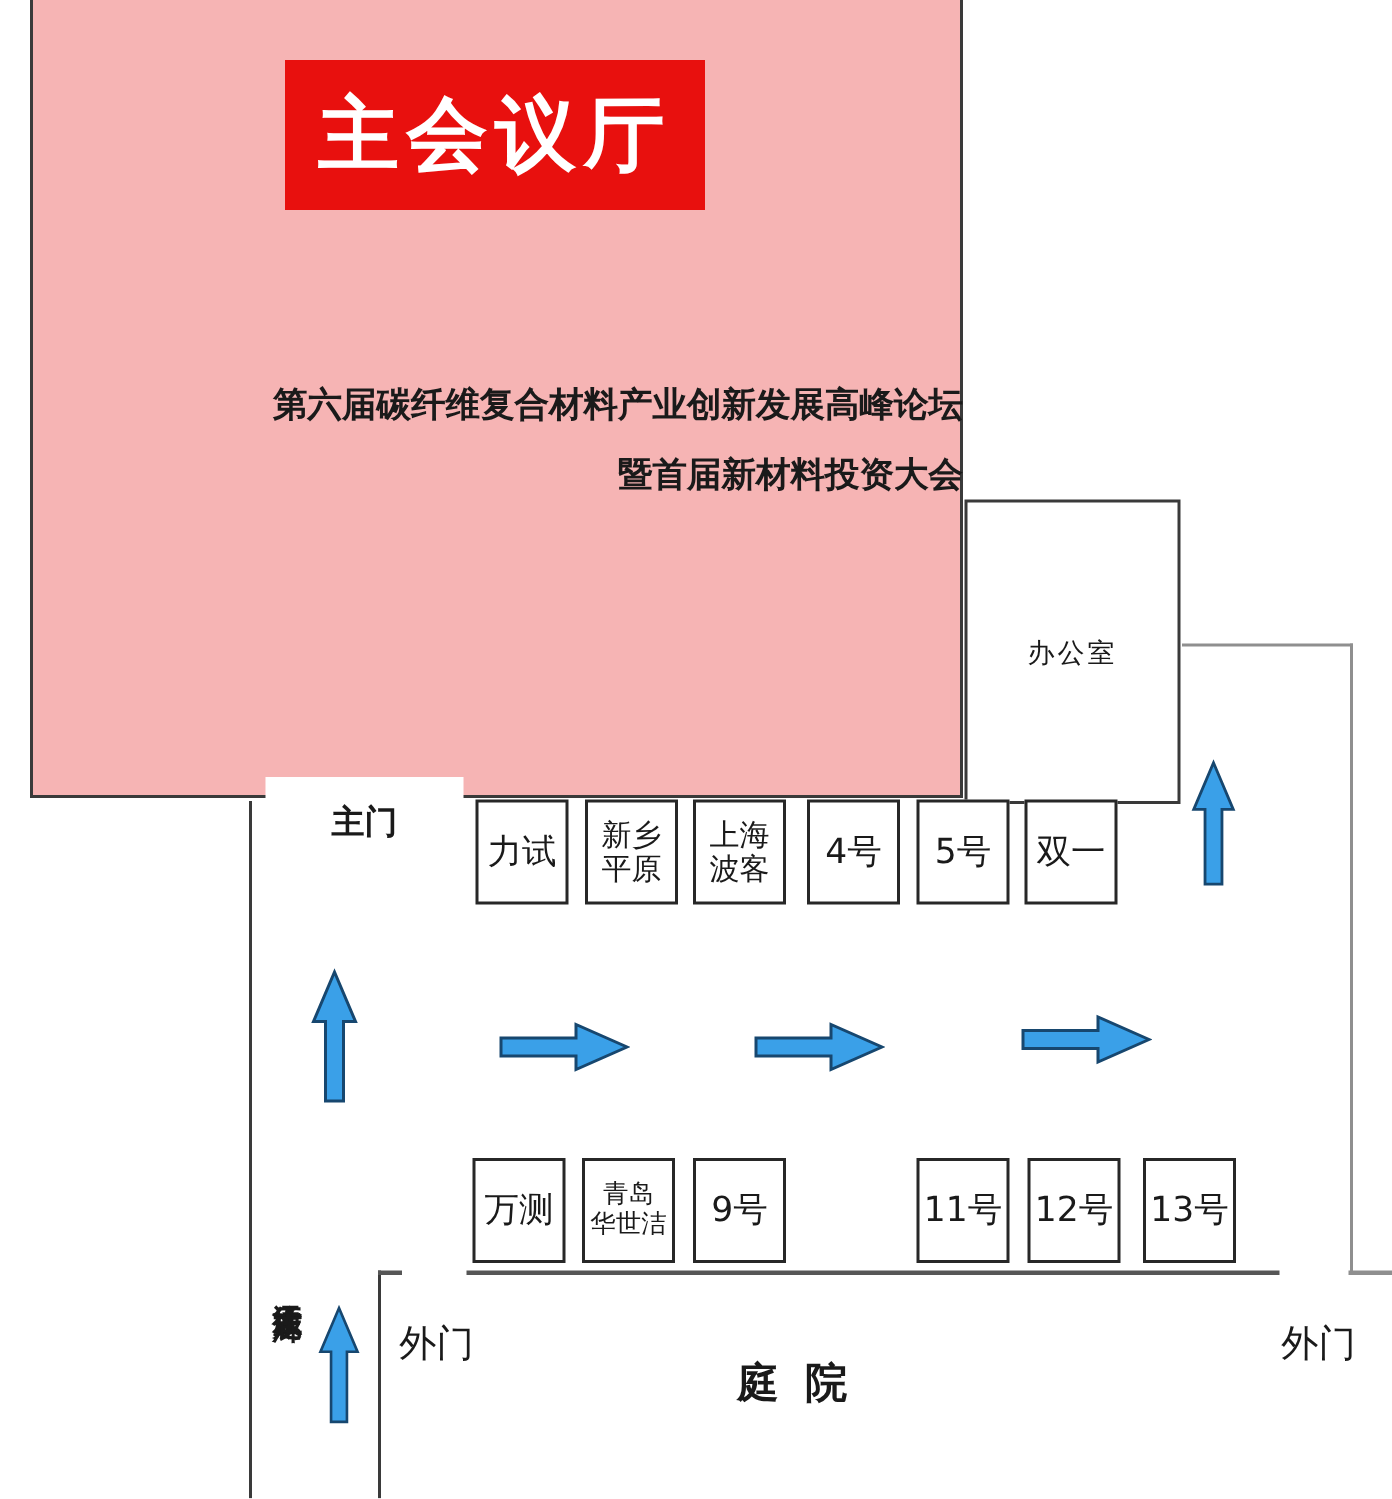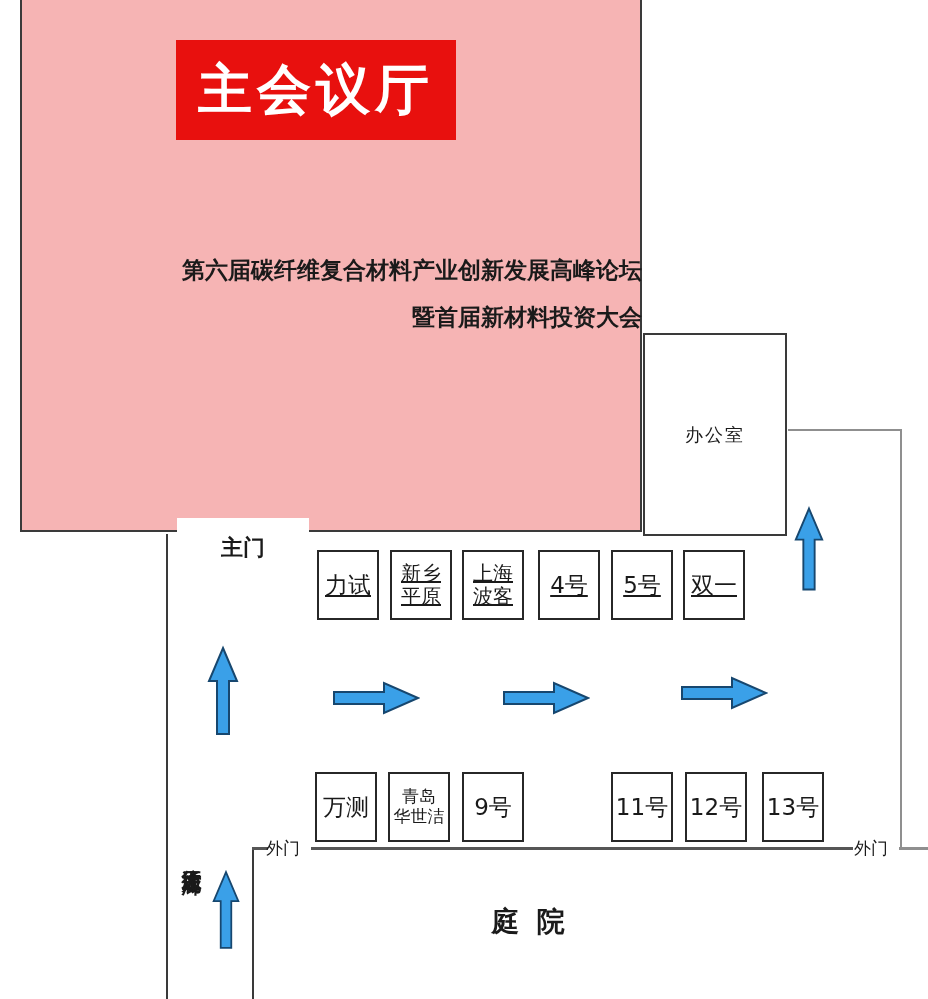--- a/index.html
+++ b/index.html
@@ -12,21 +12,21 @@
   }
   *{margin:0;padding:0;box-sizing:border-box;}
   html,body{background:#ffffff;}
   body{font-family:"DejaVu Sans",sans-serif;color:#1a1a1a;}
   .page{position:relative;width:928px;height:999px;background:#ffffff;overflow:hidden;}
 
   
   .hall{position:absolute;left:20px;top:0;width:622px;height:532px;
         background:var(--hall-pink);
         border:2px solid var(--wall-dark);border-top:none;}
-  .banner{position:absolute;left:176px;top:40px;width:280px;height:100px;
+  .banner{position:absolute;left:190px;top:40px;width:280px;height:100px;
           background:var(--banner-red);display:flex;align-items:center;justify-content:center;}
   .banner-text{color:#ffffff;font-size:54px;font-weight:600;letter-spacing:5px;white-space:nowrap;}
   .subtitle{position:absolute;left:20px;top:257px;width:622px;text-align:right;}
   .subtitle .l1{font-size:23px;font-weight:600;line-height:1.2;}
   .subtitle .l2{font-size:23px;font-weight:600;line-height:1.2;margin-top:19px;}
 
   
   .main-door-gap{position:absolute;left:177px;top:518px;width:132px;height:16px;background:#ffffff;}
   .main-door-label{position:absolute;left:177px;top:533px;width:132px;text-align:center;
                    font-size:22px;font-weight:700;}
@@ -38,31 +38,31 @@
 
   
   .wall{position:absolute;}
   .wall-left{left:166px;top:534px;height:465px;border-left:2px solid var(--wall-dark);}
   .wall-corridor-inner{left:252px;top:847px;height:152px;border-left:2px solid var(--wall-dark);}
   .wall-right-h{left:788px;top:429px;width:114px;border-top:2px solid var(--wall-gray);}
   .wall-right-v{left:900px;top:429px;height:420px;border-left:2px solid var(--wall-gray);}
   .base-a{left:252px;top:847px;width:16px;border-top:3px solid #565656;}
   .base-b{left:311px;top:847px;width:542px;border-top:3px solid #565656;}
   .base-c{left:899px;top:847px;width:29px;border-top:3px solid var(--wall-gray);}
-  .outer-door-label{position:absolute;top:837px;font-size:17px;white-space:nowrap;}
+  .outer-door-label{position:absolute;top:879px;font-size:25px;white-space:nowrap;}
   .outer-door-left{left:266px;}
   .outer-door-right{left:854px;}
 
   
   .booth{position:absolute;width:62px;height:70px;background:#ffffff;border:2px solid #272727;
          display:flex;align-items:center;justify-content:center;text-align:center;
          font-size:23px;line-height:1.15;white-space:pre-line;}
   .booth.two{font-size:20px;}
   .booth.small{font-size:17px;}
-  .row-top{top:550px;text-decoration:underline;}
+  .row-top{top:533px;}
   .row-bottom{top:772px;}
 
   
   .arrow{position:absolute;}
   .arrow svg polygon{fill:var(--arrow-blue);stroke:var(--arrow-outline);stroke-width:2;}
 
   
   .corridor-label{position:absolute;left:179px;top:853px;writing-mode:vertical-rl;
                   text-orientation:upright;font-size:20px;font-weight:700;letter-spacing:1px;}
 

